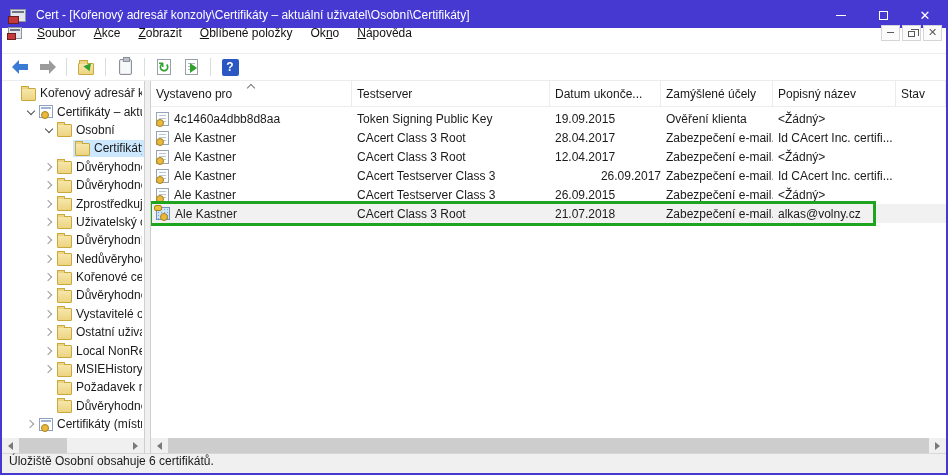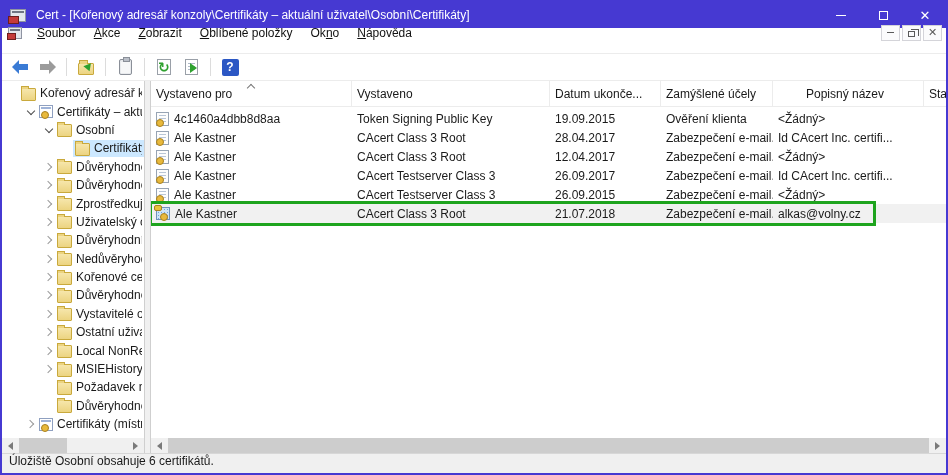--- a/index.html
+++ b/index.html
@@ -348,29 +348,29 @@
 
     <div class="splitter"></div>
 
     <div class="listpanel">
       <div class="table-header">
           <div class="th" style="width: 201px;">
             <span>Vystaveno pro</span>
             <span class="sortcaret"></span>
           </div>
           <div class="th" style="width: 198px;">
-            <span>Vystaveno</span>
+            <span>Testserver</span>
           </div>
           <div class="th" style="width: 111px;">
             <span>Datum ukonče...</span>
           </div>
           <div class="th" style="width: 112px; text-align: center;">
             <span>Zamýšlené účely</span>
           </div>
-          <div class="th" style="width: 123px; margin-left: 28px;">
+          <div class="th" style="width: 123px;">
             <span>Popisný název</span>
           </div>
           <div class="th" style="width: 50px;">
             <span>Stav</span>
           </div>
         </div>
       <div class="table-body">
           <div class="tr">
             <div class="td" style="width: 201px;">
               <span class="ic ic-cert"></span>
@@ -435,21 +435,21 @@
             </div>
           </div>
           <div class="tr">
             <div class="td" style="width: 201px;">
               <span class="ic ic-cert"></span>
               <span>Ale Kastner</span>
             </div>
             <div class="td" style="width: 198px;">
               <span>CAcert Testserver Class 3</span>
             </div>
-            <div class="td" style="width: 111px;">
+            <div class="td" style="width: 111px; justify-content: flex-end;">
               <span>26.09.2017</span>
             </div>
             <div class="td" style="width: 112px;">
               <span>Zabezpečení e-mail...</span>
             </div>
             <div class="td" style="width: 123px;">
               <span>Id CAcert Inc. certifi...</span>
             </div>
             <div class="td" style="width: 50px;">
               <span></span>

